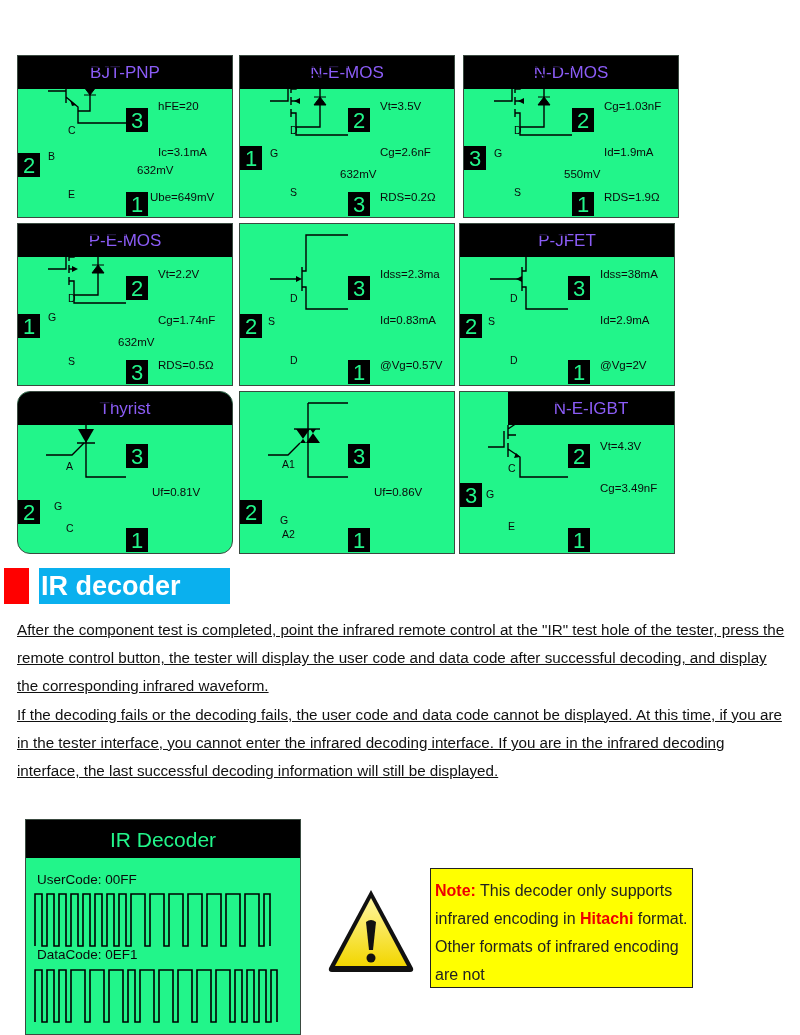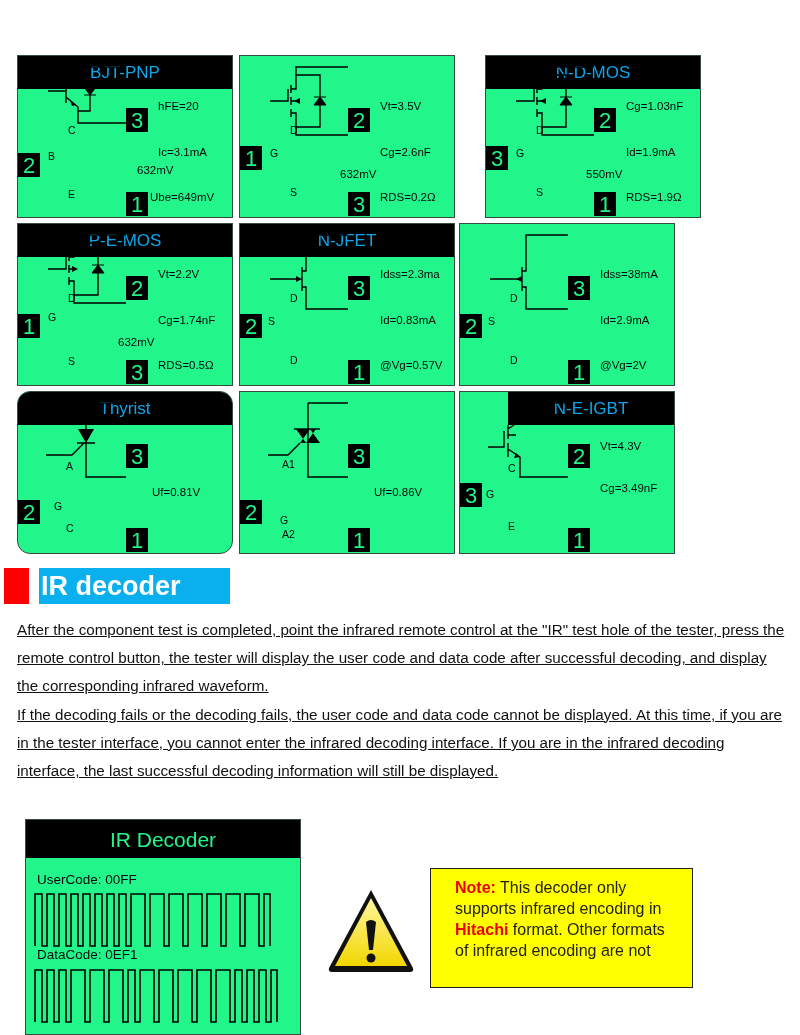--- a/index.html
+++ b/index.html
@@ -1,33 +1,33 @@
 <!DOCTYPE html>
 <html><head>
 <meta charset="utf-8">
 <style>
   html, body { margin:0; padding:0; background:#ffffff; }
   body { width:800px; height:1035px; position:relative; overflow:hidden; font-family:"Liberation Sans", sans-serif; }
   .grid { position:absolute; left:17px; top:55px; }
   .card { position:absolute; width:216px; height:163px; border:1px solid #3a4a40; background:#22f58a; box-sizing:border-box; overflow:hidden; }
-  .card .hdr { height:33px; background:#000; color:#0ea5e9; font-size:17px; text-align:center; line-height:33px; }
+  .card .hdr { height:33px; background:#000; color:#8b5cf6; font-size:17px; text-align:center; line-height:33px; }
   .card svg { position:absolute; left:0; top:33px; }
   .pin { position:absolute; background:#000; color:#22f58a; font-size:22px; width:22px; height:24px; line-height:26px; text-align:center; }
   .val { position:absolute; color:#0a0a0a; font-size:11.5px; white-space:nowrap; }
   .lbl { position:absolute; color:#0a0a0a; font-size:10.5px; }
   .ir-title { position:absolute; left:4px; top:568px; height:36px; }
   .ir-red { position:absolute; left:0; top:0; width:25px; height:36px; background:#ff0000; }
   .ir-blue { position:absolute; left:35px; top:0; width:191px; height:36px; background:#0ab0ee; color:#fff; font-weight:bold; font-size:27px; line-height:36px; padding-left:2px; box-sizing:border-box; }
   .para { position:absolute; left:17px; top:616px; width:770px; font-size:15.2px; line-height:28.2px; color:#111; }
   .para p { margin:0;text-decoration:underline; }
   .irbox { position:absolute; left:25px; top:819px; width:276px; height:216px; border:1px solid #3a4a40; background:#22f58a; box-sizing:border-box; }
   .irbox .hdr { height:38px; background:#000; color:#22f58a; font-size:21px; text-align:center; line-height:40px; }
   .irbox .code { position:absolute; left:11px; font-size:13.5px; color:#0a0a0a; }
   .warn { position:absolute; left:325px; top:884px; }
-  .note { position:absolute; left:430px; top:868px; width:263px; height:120px; background:#ffff00; border:1px solid #222; box-sizing:border-box; padding:8px 24px; font-size:16px; line-height:21px; color:#222; overflow:hidden; }
+  .note { position:absolute; left:430px; top:868px; width:263px; height:120px; background:#ffff00; border:1px solid #222; box-sizing:border-box; padding:8px 4px; font-size:16px; line-height:28px; color:#222; overflow:hidden; }
   .note .red { color:#ee0000; font-weight:bold; }
 </style>
 </head>
 <body>
 
 <div class="grid" id="grid">
     <div class="card" style="left: 0px; top: 0px;">
       <div class="hdr">BJT-PNP</div>
       <svg width="216" height="130" viewBox="0 33 216 130" style="top:0;position:absolute">
         <path d="M30 68 H48 M48 56 V80 M48 62 L60 52 V44 H108 M48 74 L60 84 V100 H108 M60 52 H72 V88 H60" stroke="#000" stroke-width="1.4" fill="none"></path>
@@ -39,37 +39,38 @@
       <div class="pin" style="left:108px;top:136px">1</div>
       <div class="lbl" style="left:50px;top:68px">C</div>
       <div class="lbl" style="left:30px;top:94px">B</div>
       <div class="lbl" style="left:50px;top:132px">E</div>
       <div class="val" style="left:140px;top:44px">hFE=20</div>
       <div class="val" style="left:140px;top:90px">Ic=3.1mA</div>
       <div class="val" style="left:132px;top:135px">Ube=649mV</div>
       <div class="val" style="left:119px;top:108px">632mV</div>
     </div>
     <div class="card" style="left: 222px; top: 0px;">
+      <div class="hdr">N-E-MOS</div>
       <svg width="216" height="130" viewBox="0 33 216 130" style="top:0;position:absolute">
         <path d="M30 78 H48 V66 M51 62 V70 M51 74 V82 M51 86 V94 M51 66 H56 V44 H108 M51 90 H56 V112 H108 M51 78 H56 M56 52 H80 V104 H56" stroke="#000" stroke-width="1.4" fill="none"></path>
         <path d="M74 82 L80 74 L86 82 Z M74 74 H86" fill="#000" stroke="#000" stroke-width="1"></path>
         <path d="M60 75 L54 78 L60 81 Z" fill="#000"></path>
       </svg>
       <div class="pin" style="left:0px;top:90px">1</div>
       <div class="pin" style="left:108px;top:52px">2</div>
       <div class="pin" style="left:108px;top:136px">3</div>
       <div class="lbl" style="left:50px;top:68px">D</div>
       <div class="lbl" style="left:30px;top:91px">G</div>
       <div class="lbl" style="left:50px;top:130px">S</div>
       <div class="val" style="left:140px;top:44px">Vt=3.5V</div>
       <div class="val" style="left:140px;top:90px">Cg=2.6nF</div>
       <div class="val" style="left:140px;top:135px">RDS=0.2Ω</div>
       <div class="val" style="left:100px;top:112px">632mV</div>
     </div>
-    <div class="card" style="left: 468px; top: 0px;">
+    <div class="card" style="left: 446px; top: 0px;">
       <div class="hdr">N-D-MOS</div>
       <svg width="216" height="130" viewBox="0 33 216 130" style="top:0;position:absolute">
         <path d="M30 78 H48 V66 M51 62 V70 M51 74 V82 M51 86 V94 M51 66 H56 V44 H108 M51 90 H56 V112 H108 M51 78 H56 M56 52 H80 V104 H56" stroke="#000" stroke-width="1.4" fill="none"></path>
         <path d="M74 82 L80 74 L86 82 Z M74 74 H86" fill="#000" stroke="#000" stroke-width="1"></path>
         <path d="M60 75 L54 78 L60 81 Z" fill="#000"></path>
       </svg>
       <div class="pin" style="left:0px;top:90px">3</div>
       <div class="pin" style="left:108px;top:52px">2</div>
       <div class="pin" style="left:108px;top:136px">1</div>
       <div class="lbl" style="left:50px;top:68px">D</div>
@@ -92,36 +93,36 @@
       <div class="pin" style="left:108px;top:136px">3</div>
       <div class="lbl" style="left:50px;top:68px">D</div>
       <div class="lbl" style="left:30px;top:87px">G</div>
       <div class="lbl" style="left:50px;top:131px">S</div>
       <div class="val" style="left:140px;top:44px">Vt=2.2V</div>
       <div class="val" style="left:140px;top:90px">Cg=1.74nF</div>
       <div class="val" style="left:140px;top:135px">RDS=0.5Ω</div>
       <div class="val" style="left:100px;top:112px">632mV</div>
     </div>
     <div class="card" style="left: 222px; top: 168px;">
-      <div class="hdr">N-JFET</div>
       <svg width="216" height="130" viewBox="0 33 216 130" style="top:0;position:absolute">
         <path d="M30 88 H60 M62 76 V100 M62 80 H66 V44 H108 M62 96 H66 V118 H108" stroke="#000" stroke-width="1.4" fill="none"></path>
         <path d="M56 85 L62 88 L56 91 Z" fill="#000"></path>
       </svg>
       <div class="pin" style="left:0px;top:90px">2</div>
       <div class="pin" style="left:108px;top:52px">3</div>
       <div class="pin" style="left:108px;top:136px">1</div>
       <div class="lbl" style="left:50px;top:68px">D</div>
       <div class="lbl" style="left:28px;top:91px">S</div>
       <div class="lbl" style="left:50px;top:130px">D</div>
       <div class="val" style="left:140px;top:44px">Idss=2.3ma</div>
       <div class="val" style="left:140px;top:90px">Id=0.83mA</div>
       <div class="val" style="left:140px;top:135px">@Vg=0.57V</div>
     </div>
     <div class="card" style="left: 442px; top: 168px;">
+      <div class="hdr">P-JFET</div>
       <svg width="216" height="130" viewBox="0 33 216 130" style="top:0;position:absolute">
         <path d="M30 88 H60 M62 76 V100 M62 80 H66 V44 H108 M62 96 H66 V118 H108" stroke="#000" stroke-width="1.4" fill="none"></path>
         <path d="M62 85 L56 88 L62 91 Z" fill="#000"></path>
       </svg>
       <div class="pin" style="left:0px;top:90px">2</div>
       <div class="pin" style="left:108px;top:52px">3</div>
       <div class="pin" style="left:108px;top:136px">1</div>
       <div class="lbl" style="left:50px;top:68px">D</div>
       <div class="lbl" style="left:28px;top:91px">S</div>
       <div class="lbl" style="left:50px;top:130px">D</div>

